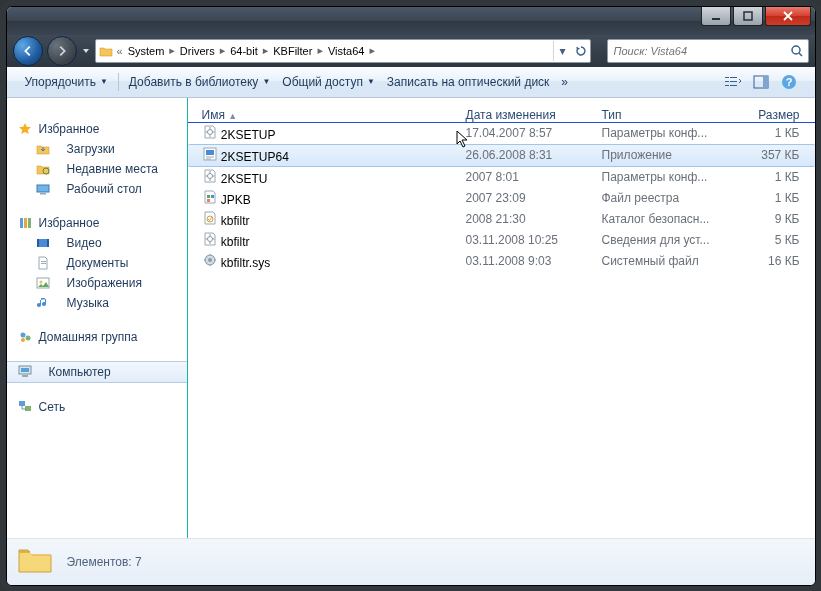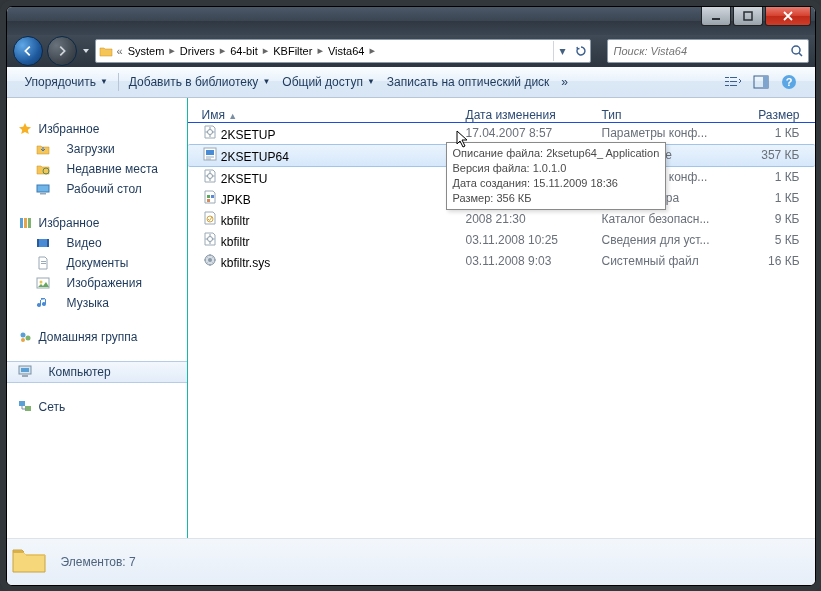--- a/index.html
+++ b/index.html
@@ -42,21 +42,21 @@
 .c-date{width:120px}
 .c-type{width:120px}
 .c-size{width:62px;text-align:right}
 .rows{flex:1;overflow:auto}
 .row{height:21px;display:flex;align-items:center;padding-left:6px;font-size:12px;color:#000}
 .row.sel{background:linear-gradient(to bottom,#eaf3fd,#d6e8fb);border:1px solid #a3c4ea;border-left:none;border-right:none;border-radius:2px}
 .row .col{color:#000}
 .row .c-date,.row .c-type,.row .c-size{color:#69707a}
 .tooltip{position:absolute;left:258px;top:44px;background:#fff;border:1px solid #8a8a8a;padding:3px 6px;font-size:11px;color:#4a4a4a;line-height:15px;box-shadow:2px 2px 4px rgba(0,0,0,.15);z-index:10;white-space:nowrap}
 .cursor{position:absolute;left:268px;top:32px;z-index:11}
-.statusbar{height:46px;border-top:1px solid #dde3ea;background:linear-gradient(to bottom,#f3f7fc,#e6eef8);display:flex;align-items:center;padding:0 4px;gap:14px}
+.statusbar{height:46px;border-top:1px solid #dde3ea;background:linear-gradient(to bottom,#f3f7fc,#e6eef8);display:flex;align-items:center;padding:0 10px;gap:14px}
 .statusbar .bigicon{width:36px;height:36px}
 .statusbar .stxt{color:#4f647e;font-size:12px}
 .folder-ico{fill:#f6c557;stroke:#c98f1f;stroke-width:.5}
 .star{fill:#f7b023}
 .sep{width:1px;height:18px;background:#b7c5d6;margin:0 4px}
 </style>
 </head>
 <body>
 
 <div class="window">
@@ -396,26 +396,20 @@
                   <circle cx="7" cy="7" r="2" fill="#8a9aa8"></circle>
                   <path d="M7 1v2M7 11v2M1 7h2M11 7h2M3 3l1.4 1.4M9.6 9.6L11 11M11 3l-1.4 1.4M4.4 9.6L3 11" stroke="#8a9aa8"></path>
                 </svg>
               </span> <span>kbfiltr.sys</span></div>
             <div class="col c-date">03.11.2008 9:03</div>
             <div class="col c-type">Системный файл</div>
             <div class="col c-size">16 КБ</div>
           </div>
         </div>
 
-      <div class="tooltip">
-        <div>Описание файла: 2ksetup64_ Application</div>
-        <div>Версия файла: 1.0.1.0</div>
-        <div>Дата создания: 15.11.2009 18:36</div>
-        <div>Размер: 356 КБ</div>
-      </div>
       <svg class="cursor" width="16" height="20">
           <path d="M1 1 L1 14 L4 11 L7 17 L9 16 L6 10 L11 10 Z" fill="#fff" stroke="#000" stroke-width="1"></path>
         </svg>
     </div>
   </div>
 
   <div class="statusbar">
     <span class="bigicon"><svg width="36" height="30" viewBox="0 0 36 30">
           <path d="M2 8 h10 l3 3 h19 v17 H2 z" fill="#f6d87b" stroke="#caa23f"></path>
           <path d="M2 8 h10 l3 3 h19" fill="none" stroke="#eec863"></path>

